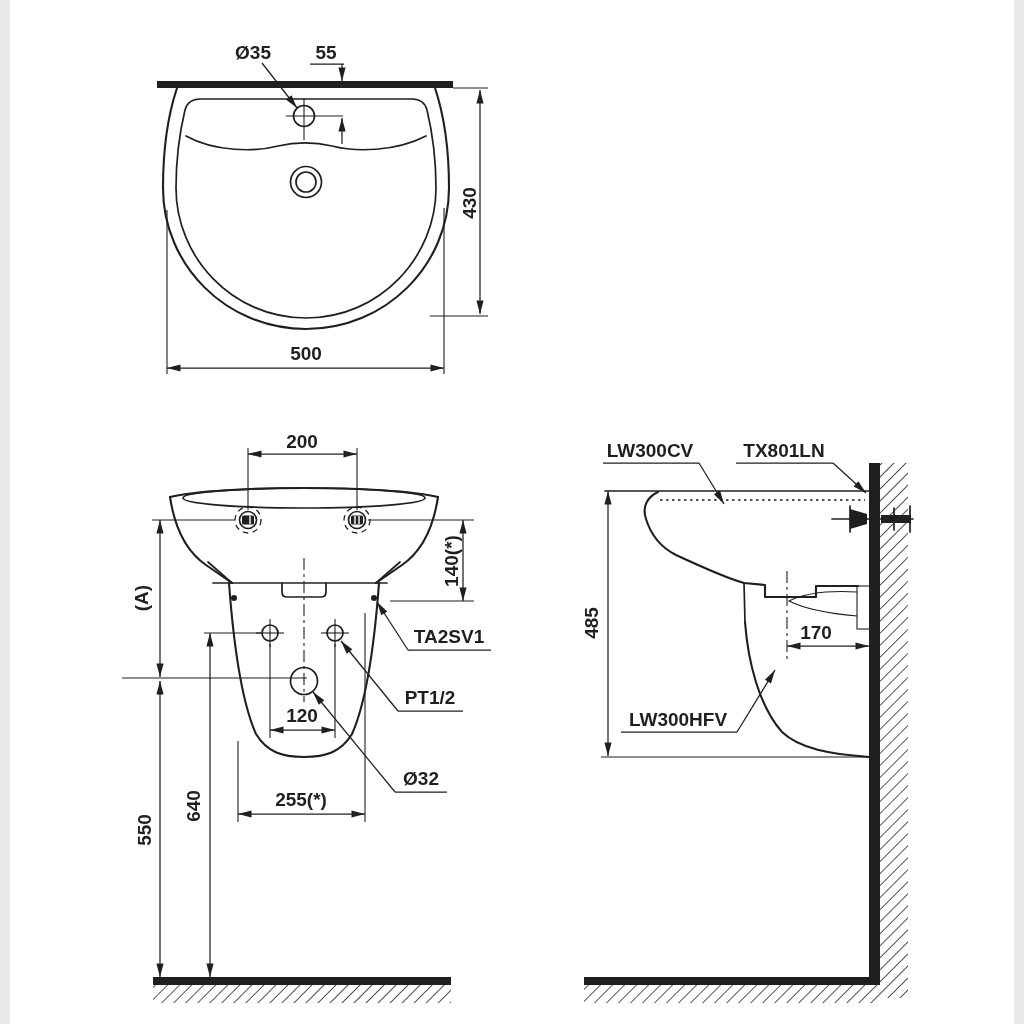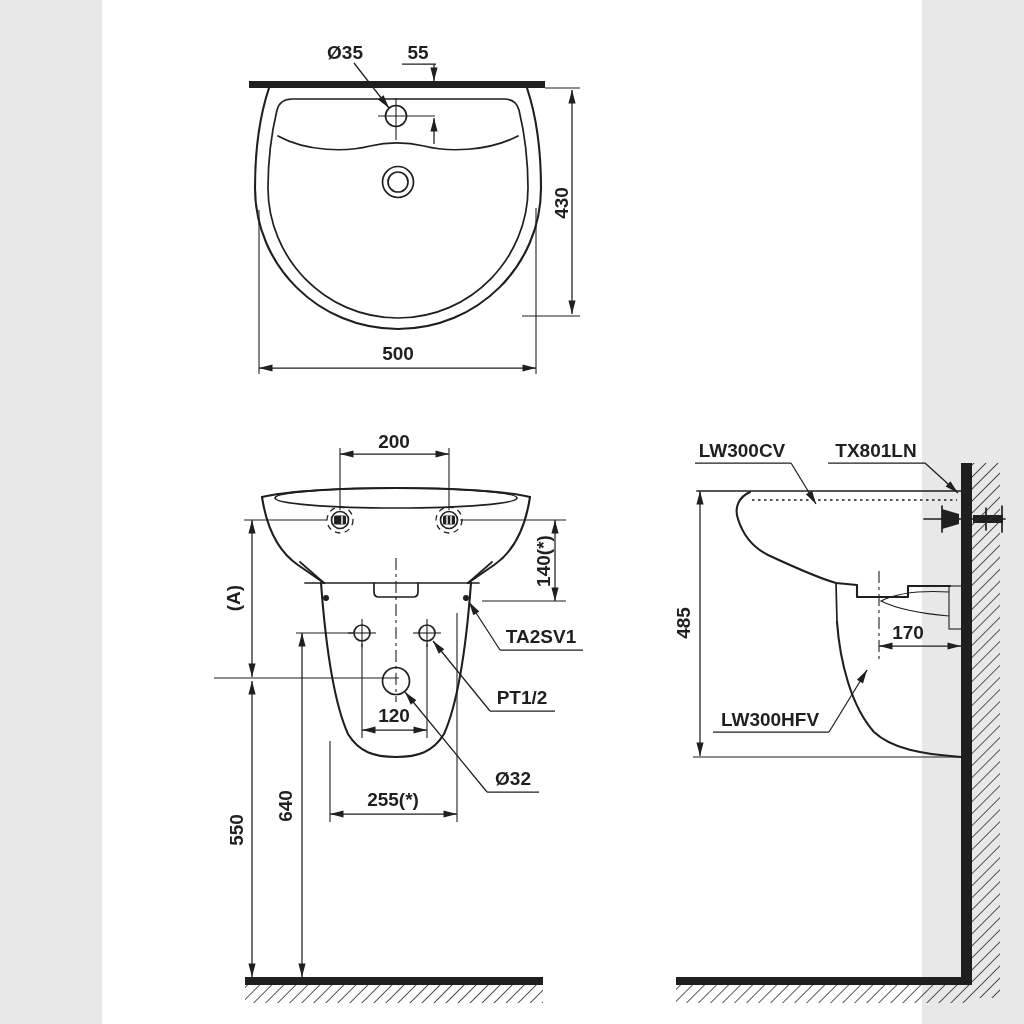--- a/index.html
+++ b/index.html
@@ -1,17 +1,17 @@
 <!DOCTYPE html>
 <html style="--ink: #1f1f1f;"><head>
 <meta charset="utf-8">
 <style>
   :root { --ink: #1f1f1f; }
   html,body { margin:0; padding:0; background:#e8e8e8; }
-  .canvas { width:820px; height:1024px; background:#ffffff; position:relative; margin:0 auto; }
+  .canvas { width:1004px; height:1024px; background:#ffffff; position:relative; margin:0 auto; }
   svg { display:block; }
   
   .o   { fill:none; stroke:var(--ink); stroke-width:2.1; stroke-linecap:round; stroke-linejoin:round; }
   .o2  { fill:none; stroke:var(--ink); stroke-width:1.7; stroke-linecap:round; stroke-linejoin:round; }
   .d   { fill:none; stroke:var(--ink); stroke-width:1.25; }
   .x   { fill:none; stroke:var(--ink); stroke-width:1.1; }
   .cl  { fill:none; stroke:var(--ink); stroke-width:1.1; stroke-dasharray:12 4 3 4; }
   .dsh { fill:none; stroke:var(--ink); stroke-width:1.3; stroke-dasharray:5.5 4.5; }
   .dot { fill:none; stroke:var(--ink); stroke-width:1.6; stroke-dasharray:2.5 3.5; }
   .fl  { fill:var(--ink); stroke:none; }

